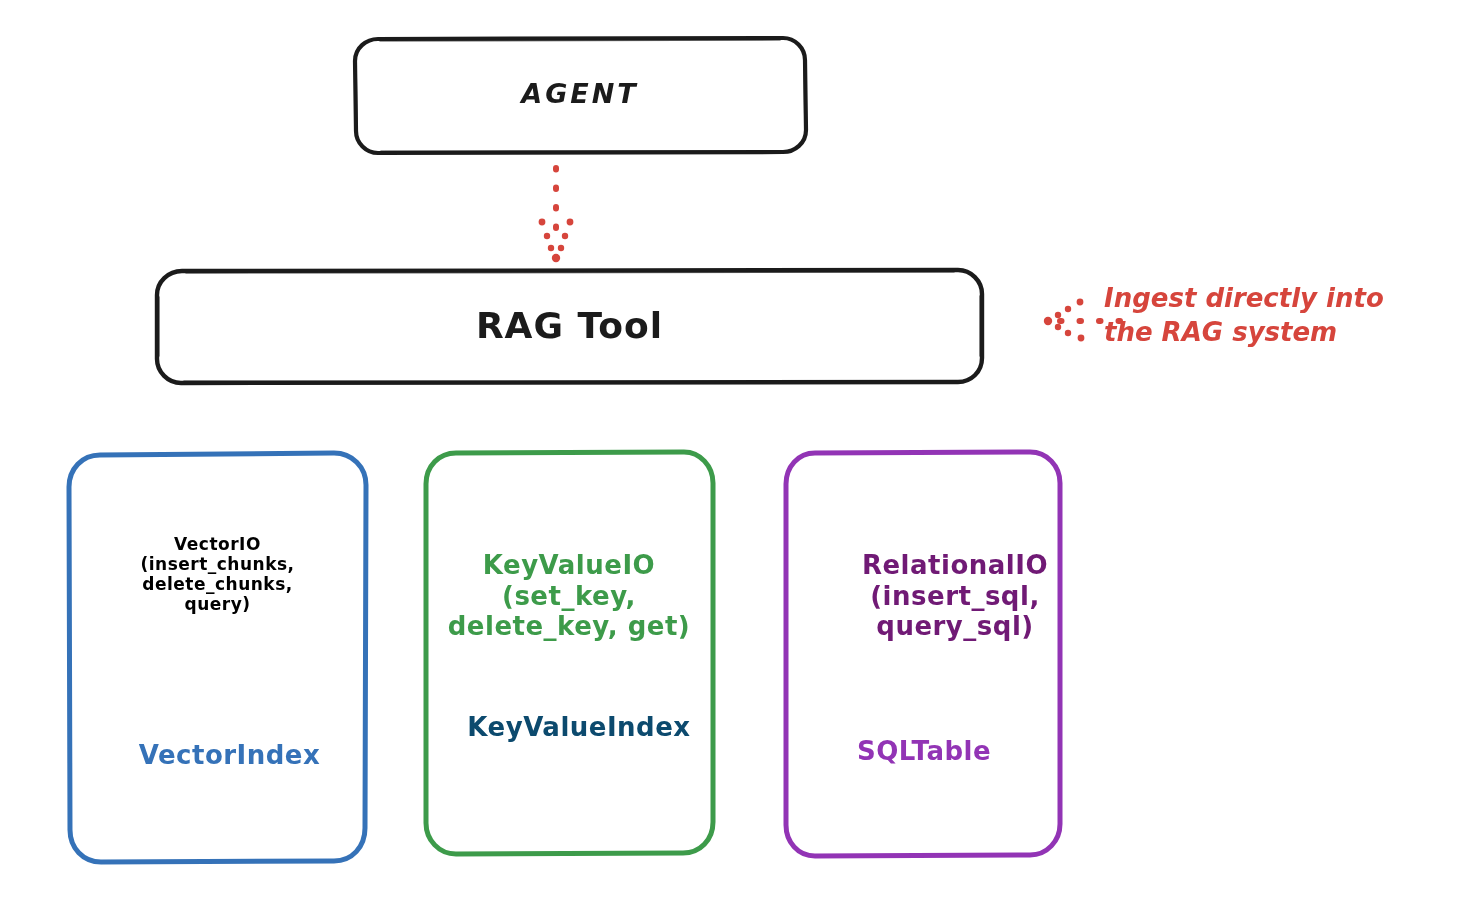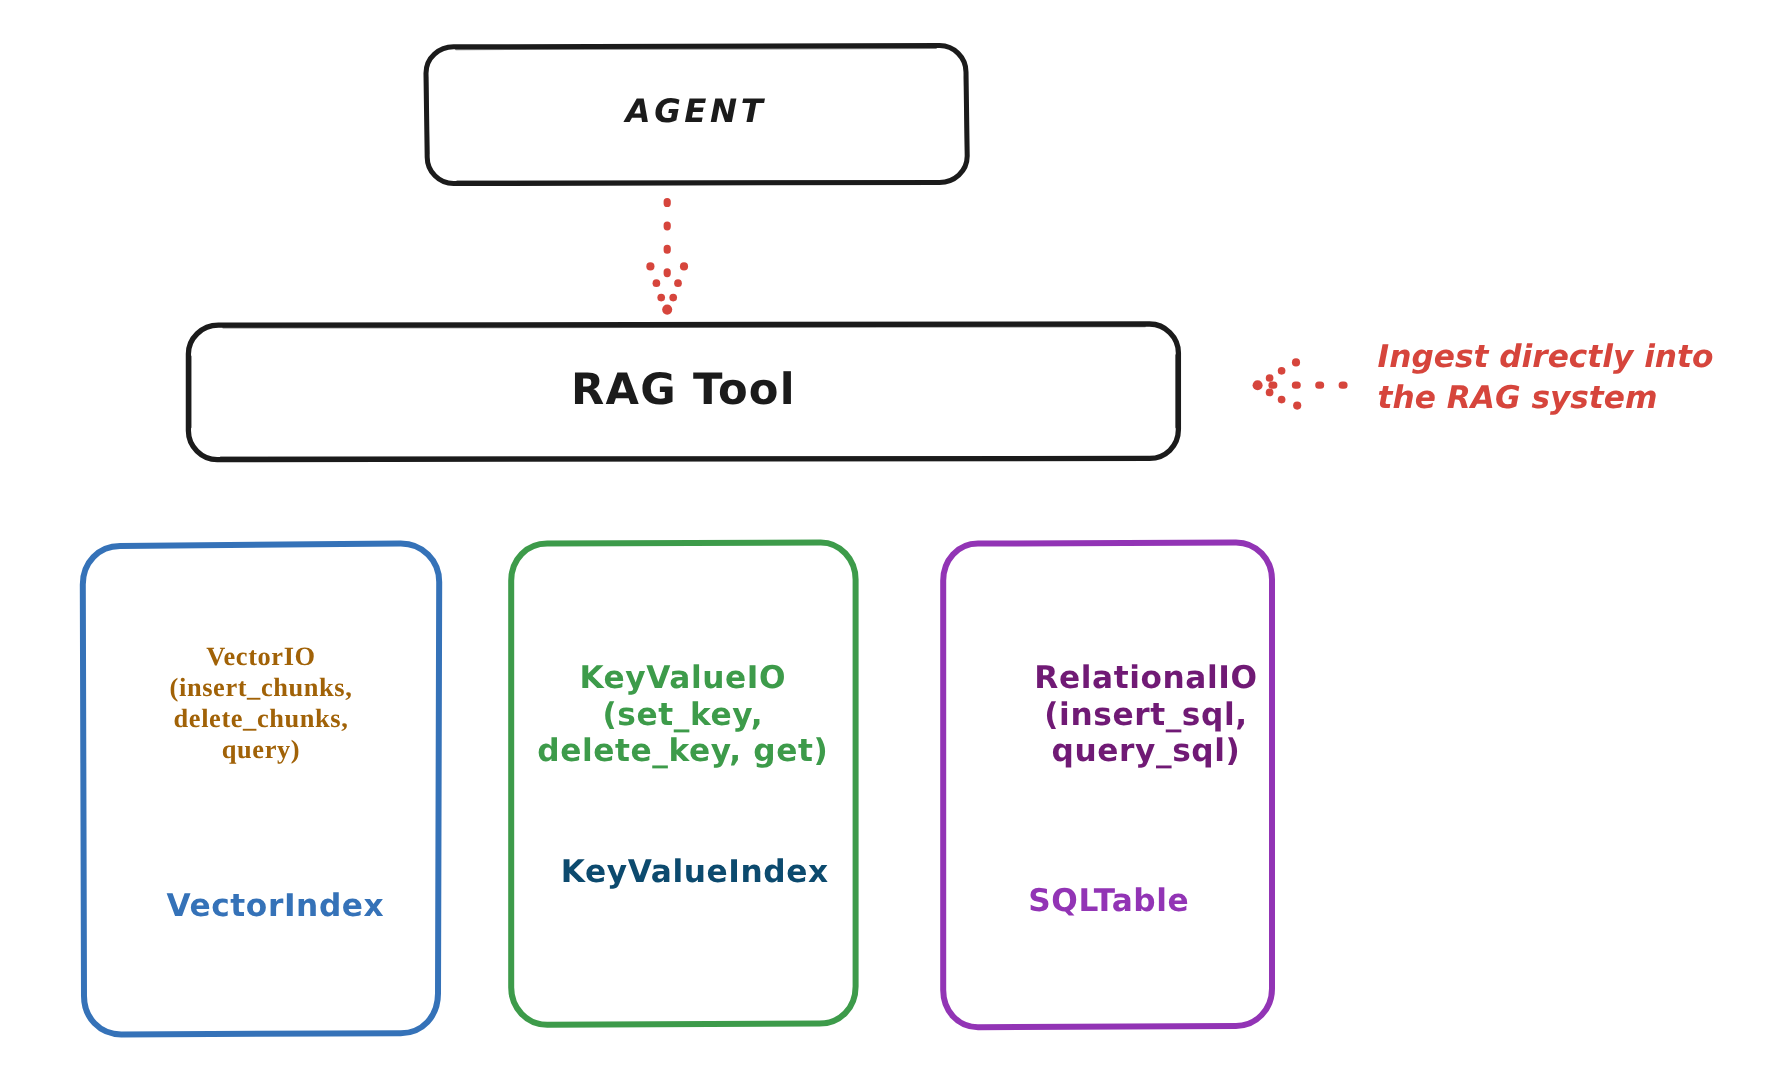--- a/index.html
+++ b/index.html
@@ -54,23 +54,22 @@
     letter-spacing: 1px;
     color: #1b1b1b;
     font-weight: 600;
   }
 
   
   #vector-title {
     left: 70px;
     top: 534px;
     width: 295px;
-    font-size: 22px;
-    color: #a16207;
-    font-family: Liberation Serif, serif;
+    font-size: 17px;
+    color: #000000;
   }
   #vector-sub {
     left: 82px;
     top: 740px;
     width: 295px;
     font-size: 26px;
     color: #3572B8;
   }
 
   #kv-title {
@@ -101,21 +100,21 @@
     top: 712px;
     width: 272px;
     font-size: 26px;
     color: #9234B5;
     margin-top: 24px;
   }
 
   
   #ingest-note {
     position: absolute;
-    left: 1148px;
+    left: 1104px;
     top: 281px;
     width: 330px;
     font-size: 26px;
     line-height: 1.32;
     color: #D6453C;
     font-weight: 600;
     font-style: italic;
     text-align: left;
     white-space: pre-line;
     font-family: "DejaVu Sans", sans-serif;

